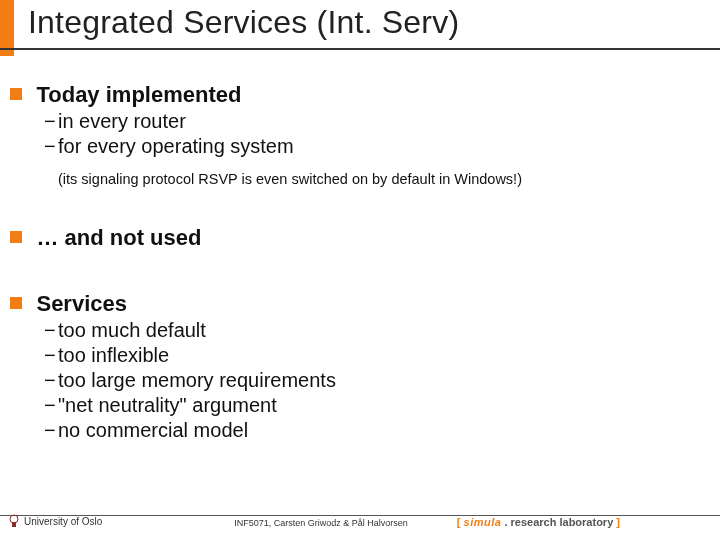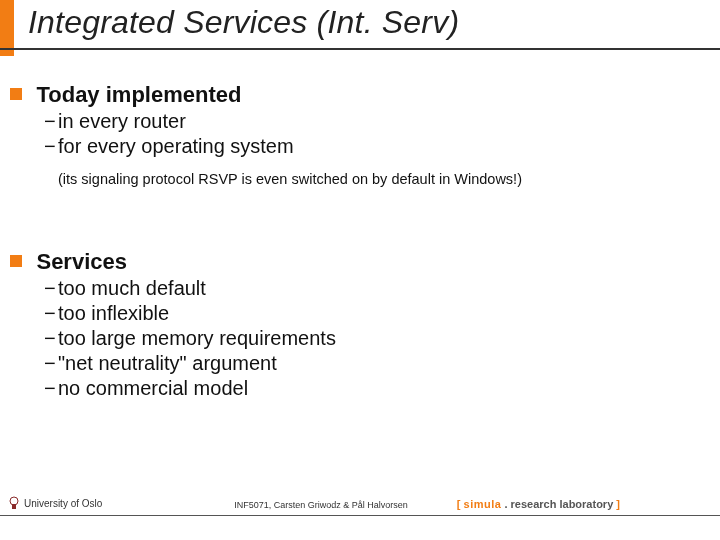--- a/index.html
+++ b/index.html
@@ -1,37 +1,37 @@
 <!DOCTYPE html>
 <html><head>
 <meta charset="utf-8">
 <style>
   * { margin: 0; padding: 0; box-sizing: border-box; }
   html, body { width: 720px; height: 540px; font-family: Verdana, Geneva, sans-serif; background: #fff; overflow: hidden; }
   .slide { position: relative; width: 720px; height: 540px; }
   .accent-bar { position: absolute; left: 0; top: 0; width: 14px; height: 56px; background: #f27d14; }
-  .title { position: absolute; left: 28px; top: 4px; font-size: 32px; color: #222; font-weight: 400; letter-spacing: 0.2px; font-style: italic; }
+  .title { position: absolute; left: 28px; top: 4px; font-size: 32px; color: #222; font-weight: 400; letter-spacing: 0.2px; }
   .title-rule { position: absolute; left: 0; top: 48px; width: 720px; height: 2px; background: #333; }
   .content { position: absolute; left: 10px; top: 68px; width: 690px; }
   .lvl1 { margin-top: 14px; margin-bottom: 2px; }
   .lvl1 .bullet { display: inline-block; width: 12px; height: 12px; background: #f27d14; vertical-align: middle; margin-right: 10px; margin-top: -3px; }
   .lvl1 .txt { font-size: 22px; color: #111; font-weight: 600; vertical-align: middle; }
   .lvl2 { margin-left: 34px; margin-top: 2px; }
   .lvl2 .dash { display: inline-block; width: 14px; color: #111; font-size: 20px; vertical-align: top; }
   .lvl2 .txt { font-size: 20px; color: #111; }
   .paren { margin-left: 48px; font-size: 14.5px; color: #111; margin-top: 13px; }
   .gap { height: 24px; }
-  .footer { position: absolute; left: 0; bottom: 24px; width: 628px; height: 22px; }
+  .footer { position: absolute; left: 0; bottom: 6px; width: 628px; height: 22px; }
   .footer-rule { position: absolute; left: 0; bottom: 24px; width: 720px; height: 1px; background: #555; }
   .uio { position: absolute; left: 8px; bottom: 6px; font-size: 10px; color: #333; display: flex; align-items: center; gap: 4px; }
   .uio-logo { width: 12px; height: 14px; display: inline-block; }
   .course { position: absolute; left: 0; right: 0; bottom: 6px; text-align: center; font-size: 9px; color: #333; padding-left: 14px; }
   .simula { position: absolute; right: 8px; bottom: 6px; font-size: 11px; color: #333; }
   .simula .br1 { color: #f27d14; font-weight: 600; }
-  .simula .word { color: #f27d14; font-weight: 700; letter-spacing: 0.5px; }
+  .simula .word { color: #f27d14; font-weight: 700; letter-spacing: 0.5px; font-style: italic; }
   .simula .rest { color: #555; font-weight: bold; }
 </style>
 </head>
 <body>
 
 <div class="slide">
   <div class="accent-bar"></div>
   <div class="title">Integrated Services (Int. Serv)</div>
   <div class="title-rule"></div>
 
@@ -40,20 +40,24 @@
     <div class="lvl1">
       <span class="bullet"></span>
       <span class="txt">Today implemented</span>
     </div>
     <div class="lvl2"><span class="dash">−</span><span class="txt">in every router</span></div>
     <div class="lvl2"><span class="dash">−</span><span class="txt">for every operating system</span></div>
     <div class="paren">(its signaling protocol RSVP is even switched on by default in Windows!)</div>
 
     <div class="gap"></div>
 
+    <div class="lvl1">
+      <span class="bullet"></span>
+      <span class="txt">… and not used</span>
+    </div>
 
     <div class="gap"></div>
 
     <div class="lvl1">
       <span class="bullet"></span>
       <span class="txt">Services</span>
     </div>
     <div class="lvl2"><span class="dash">−</span><span class="txt">too much default</span></div>
     <div class="lvl2"><span class="dash">−</span><span class="txt">too inflexible</span></div>
     <div class="lvl2"><span class="dash">−</span><span class="txt">too large memory requirements</span></div>

